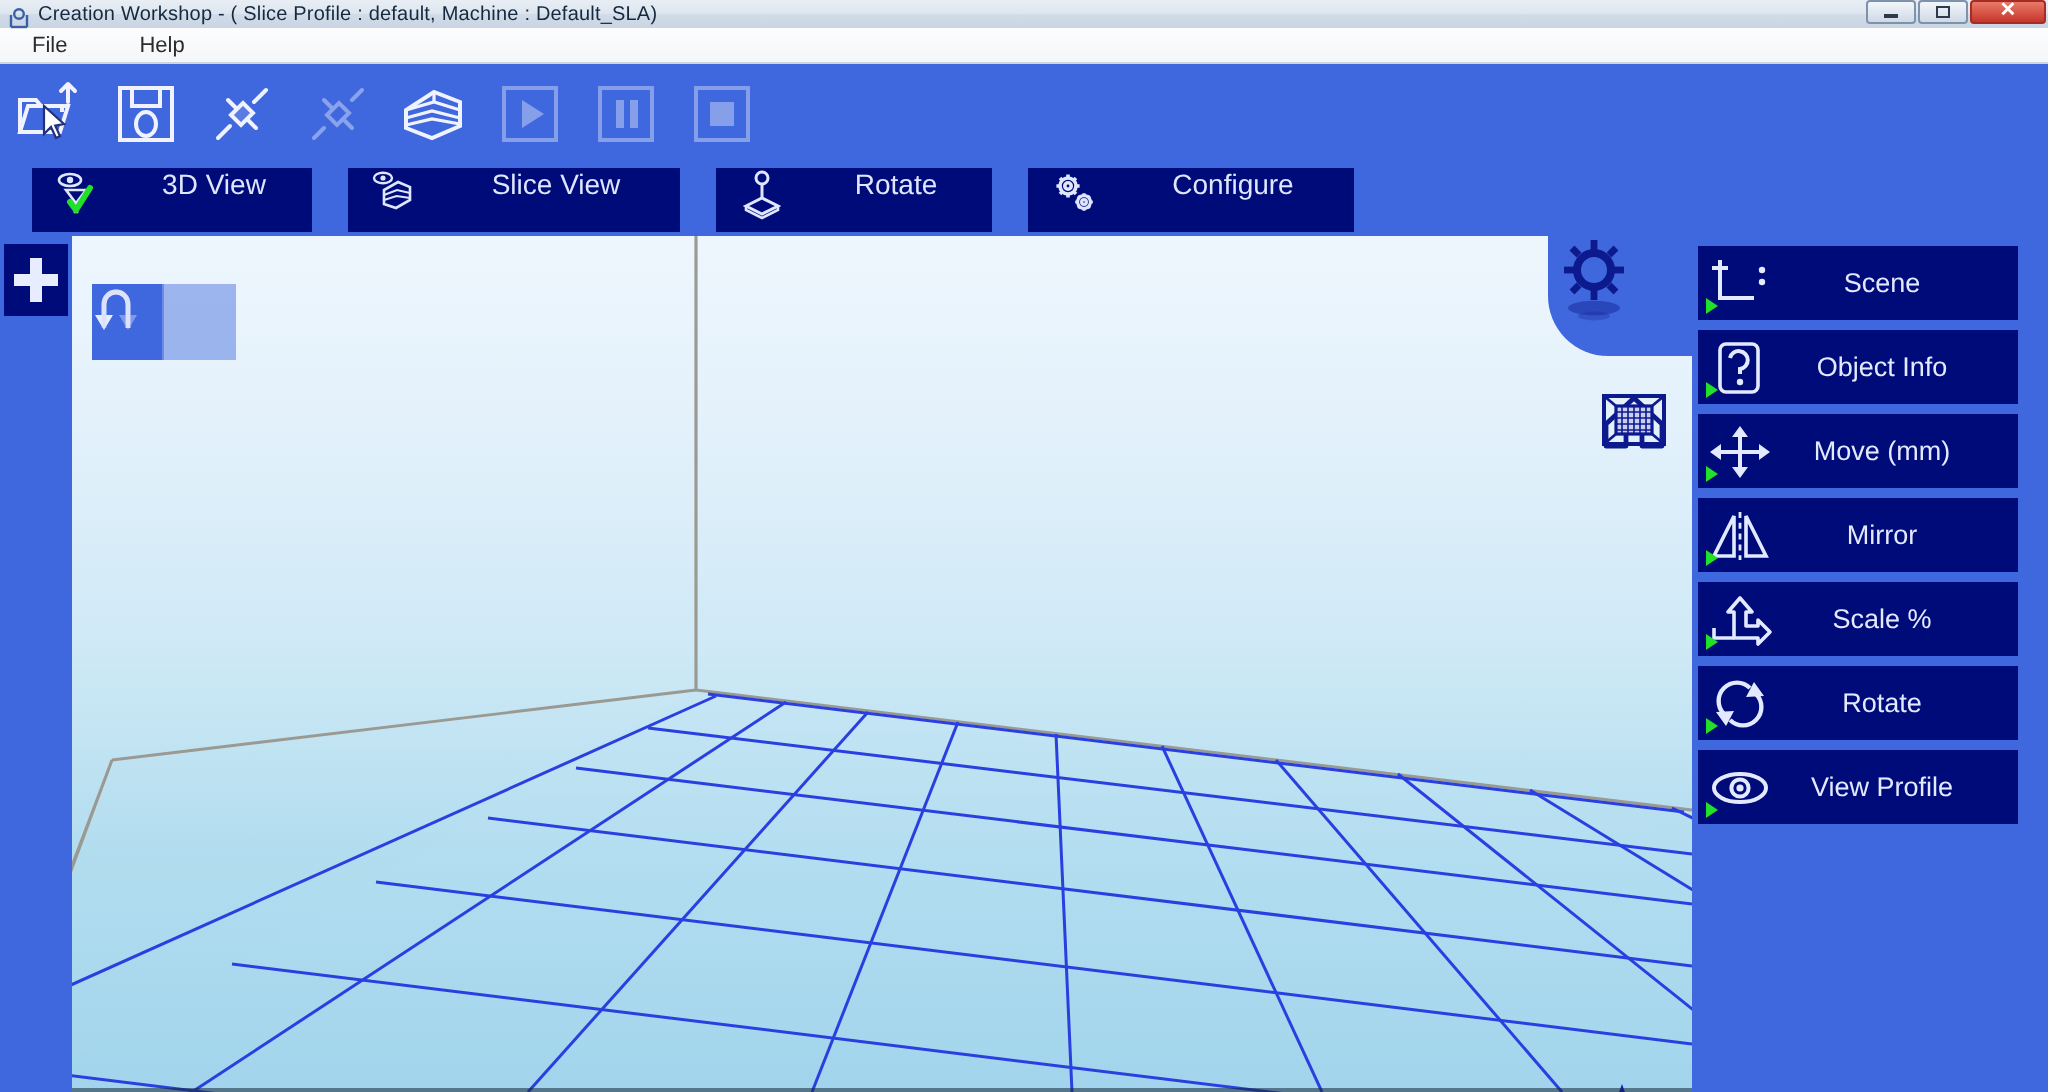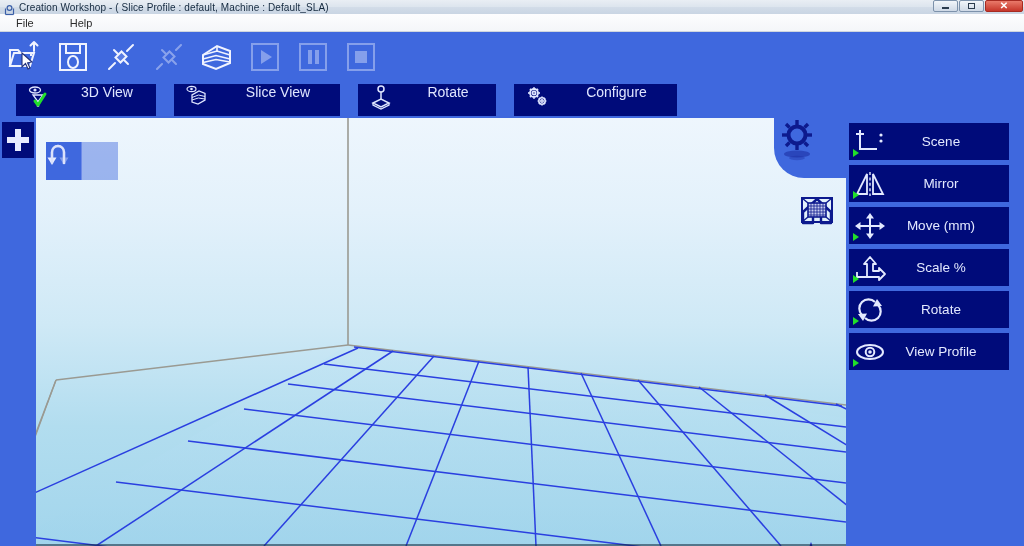--- a/index.html
+++ b/index.html
@@ -490,30 +490,29 @@
           <path d="M7 3 L7 22 L24 22" fill="none" stroke="#e3e9ff" stroke-width="2"></path>
           <path d="M3 7 L11 7" stroke="#e3e9ff" stroke-width="2"></path>
           <circle cx="28" cy="8" r="1.6" fill="#e3e9ff"></circle>
           <circle cx="28" cy="14" r="1.6" fill="#e3e9ff"></circle>
         </svg>
       </span>
       <span class="side-label">Scene</span>
       <span class="expander"></span>
     </div>
 
-
-    <div class="side-btn">
-      <span class="side-ico">
-        <svg width="34" height="30" viewBox="0 0 34 30">
-          <polygon points="14,5 14,25 4,25" fill="none" stroke="#e3e9ff" stroke-width="1.8"></polygon>
-          <polygon points="20,5 20,25 30,25" fill="none" stroke="#e3e9ff" stroke-width="1.8"></polygon>
-          <line x1="17" y1="3" x2="17" y2="27" stroke="#e3e9ff" stroke-width="1.4" stroke-dasharray="3 2.4"></line>
-        </svg>
-      </span>
-      <span class="side-label">Mirror</span>
+    <div class="side-btn">
+      <span class="side-ico">
+        <svg width="34" height="30" viewBox="0 0 34 30">
+          <rect x="7" y="3" width="19" height="24" rx="3" fill="none" stroke="#e3e9ff" stroke-width="1.8"></rect>
+          <path d="M12 10 A4.5 4.5 0 1 1 17 15.5 L17 18" fill="none" stroke="#e3e9ff" stroke-width="2"></path>
+          <circle cx="17" cy="22" r="1.6" fill="#e3e9ff"></circle>
+        </svg>
+      </span>
+      <span class="side-label">Object Info</span>
       <span class="expander"></span>
     </div>
 
     <div class="side-btn">
       <span class="side-ico">
         <svg width="34" height="30" viewBox="0 0 34 30">
           <g stroke="#e3e9ff" stroke-width="2" fill="none">
             <line x1="17" y1="5" x2="17" y2="25"></line>
             <line x1="5" y1="15" x2="29" y2="15"></line>
           </g>
@@ -525,20 +524,32 @@
           </g>
         </svg>
       </span>
       <span class="side-label">Move (mm)</span>
       <span class="expander"></span>
     </div>
 
     <div class="side-btn">
       <span class="side-ico">
         <svg width="34" height="30" viewBox="0 0 34 30">
+          <polygon points="14,5 14,25 4,25" fill="none" stroke="#e3e9ff" stroke-width="1.8"></polygon>
+          <polygon points="20,5 20,25 30,25" fill="none" stroke="#e3e9ff" stroke-width="1.8"></polygon>
+          <line x1="17" y1="3" x2="17" y2="27" stroke="#e3e9ff" stroke-width="1.4" stroke-dasharray="3 2.4"></line>
+        </svg>
+      </span>
+      <span class="side-label">Mirror</span>
+      <span class="expander"></span>
+    </div>
+
+    <div class="side-btn">
+      <span class="side-ico">
+        <svg width="34" height="30" viewBox="0 0 34 30">
           <path d="M17 4 L23 11 L20 11 L20 18 L26 18 L26 15 L32 21 L26 27 L26 24 L14 24 L14 11 L11 11 Z" fill="none" stroke="#e3e9ff" stroke-width="1.8" stroke-linejoin="round"></path>
           <path d="M14 24 L4 24 L4 19" fill="none" stroke="#e3e9ff" stroke-width="1.8"></path>
         </svg>
       </span>
       <span class="side-label">Scale %</span>
       <span class="expander"></span>
     </div>
 
     <div class="side-btn">
       <span class="side-ico">

